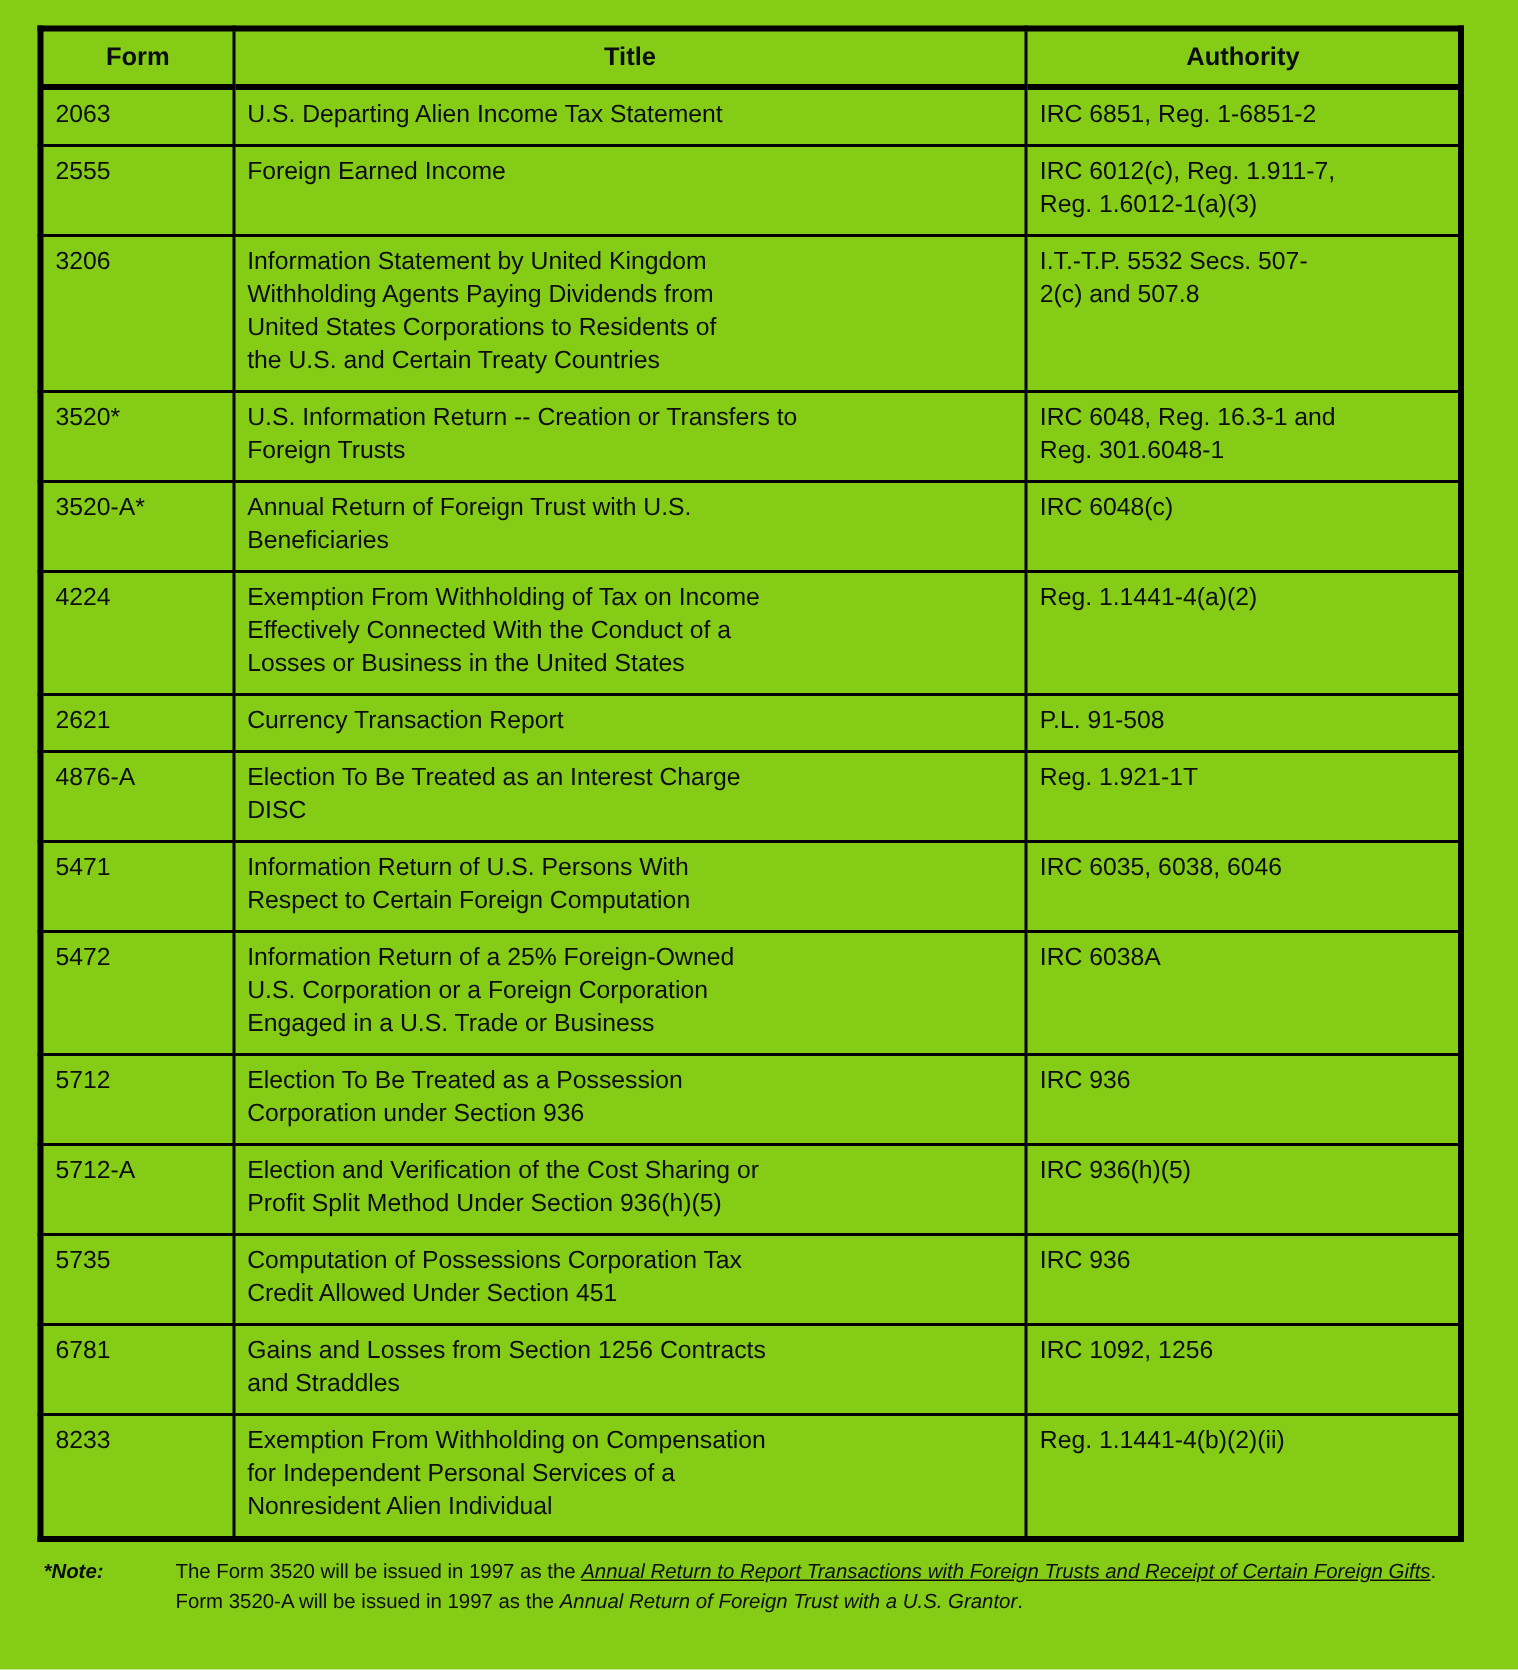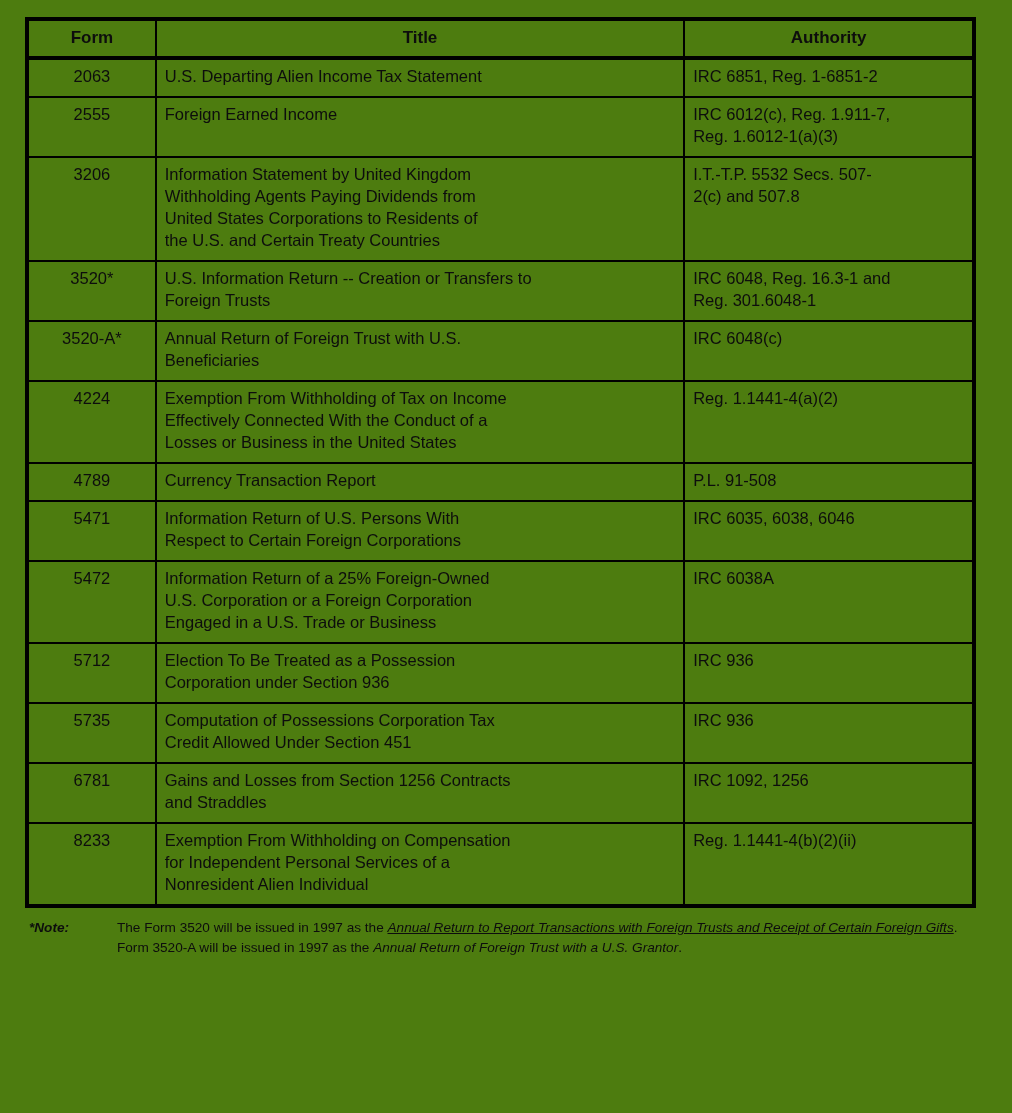--- a/index.html
+++ b/index.html
@@ -4,21 +4,21 @@
 <style>
   * { margin: 0; padding: 0; box-sizing: border-box; }
   html, body {
     background: #ffffff;
     font-family: "Liberation Sans", "DejaVu Sans", sans-serif;
     color: #0d0d0d;
   }
   .page {
     width: 1012px;
     height: 1113px;
-    background: #4d7c0f;
+    background: #84cc16;
     padding: 17px 36px 0 25px;
     position: relative;
     overflow: hidden;
   }
   table.forms-table {
     width: 100%;
     border-collapse: collapse;
     border: 4px solid #000000;
   }
   table.forms-table th {
@@ -33,21 +33,20 @@
   table.forms-table td {
     border: 2px solid #000000;
     vertical-align: top;
     font-size: 16.5px;
     line-height: 22px;
     padding: 5px 8px 9px;
     white-space: pre-line;
   }
   td.col-form {
     width: 13.6%;
-    text-align: center;
     white-space: nowrap;
   }
   td.col-title {
     width: 55.8%;
     padding-left: 26px;
     padding-right: 20px;
   }
   td.col-authority {
     width: 30.6%;
     padding-left: 13px;
@@ -124,48 +123,60 @@
 
     <tr>
       <td class="col-form">4224</td>
       <td class="col-title">Exemption From Withholding of Tax on Income
 Effectively Connected With the Conduct of a
 Losses or Business in the United States</td>
       <td class="col-authority">Reg. 1.1441-4(a)(2)</td>
     </tr>
 
     <tr>
-      <td class="col-form">4789</td>
+      <td class="col-form">2621</td>
       <td class="col-title">Currency Transaction Report</td>
       <td class="col-authority">P.L. 91-508</td>
     </tr>
 
+    <tr>
+      <td class="col-form">4876-A</td>
+      <td class="col-title">Election To Be Treated as an Interest Charge
+DISC</td>
+      <td class="col-authority">Reg. 1.921-1T</td>
+    </tr>
 
     <tr>
       <td class="col-form">5471</td>
       <td class="col-title">Information Return of U.S. Persons With
-Respect to Certain Foreign Corporations</td>
+Respect to Certain Foreign Computation</td>
       <td class="col-authority">IRC 6035, 6038, 6046</td>
     </tr>
 
     <tr>
       <td class="col-form">5472</td>
       <td class="col-title">Information Return of a 25% Foreign-Owned
 U.S. Corporation or a Foreign Corporation
 Engaged in a U.S. Trade or Business</td>
       <td class="col-authority">IRC 6038A</td>
     </tr>
 
     <tr>
       <td class="col-form">5712</td>
       <td class="col-title">Election To Be Treated as a Possession
 Corporation under Section 936</td>
       <td class="col-authority">IRC 936</td>
     </tr>
 
+    <tr>
+      <td class="col-form">5712-A</td>
+      <td class="col-title">Election and Verification of the Cost Sharing or
+Profit Split Method Under Section 936(h)(5)</td>
+      <td class="col-authority">IRC 936(h)(5)</td>
+    </tr>
 
 
     <tr>
       <td class="col-form">5735</td>
       <td class="col-title">Computation of Possessions Corporation Tax
 Credit Allowed Under Section 451</td>
       <td class="col-authority">IRC 936</td>
     </tr>
 
     <tr>

